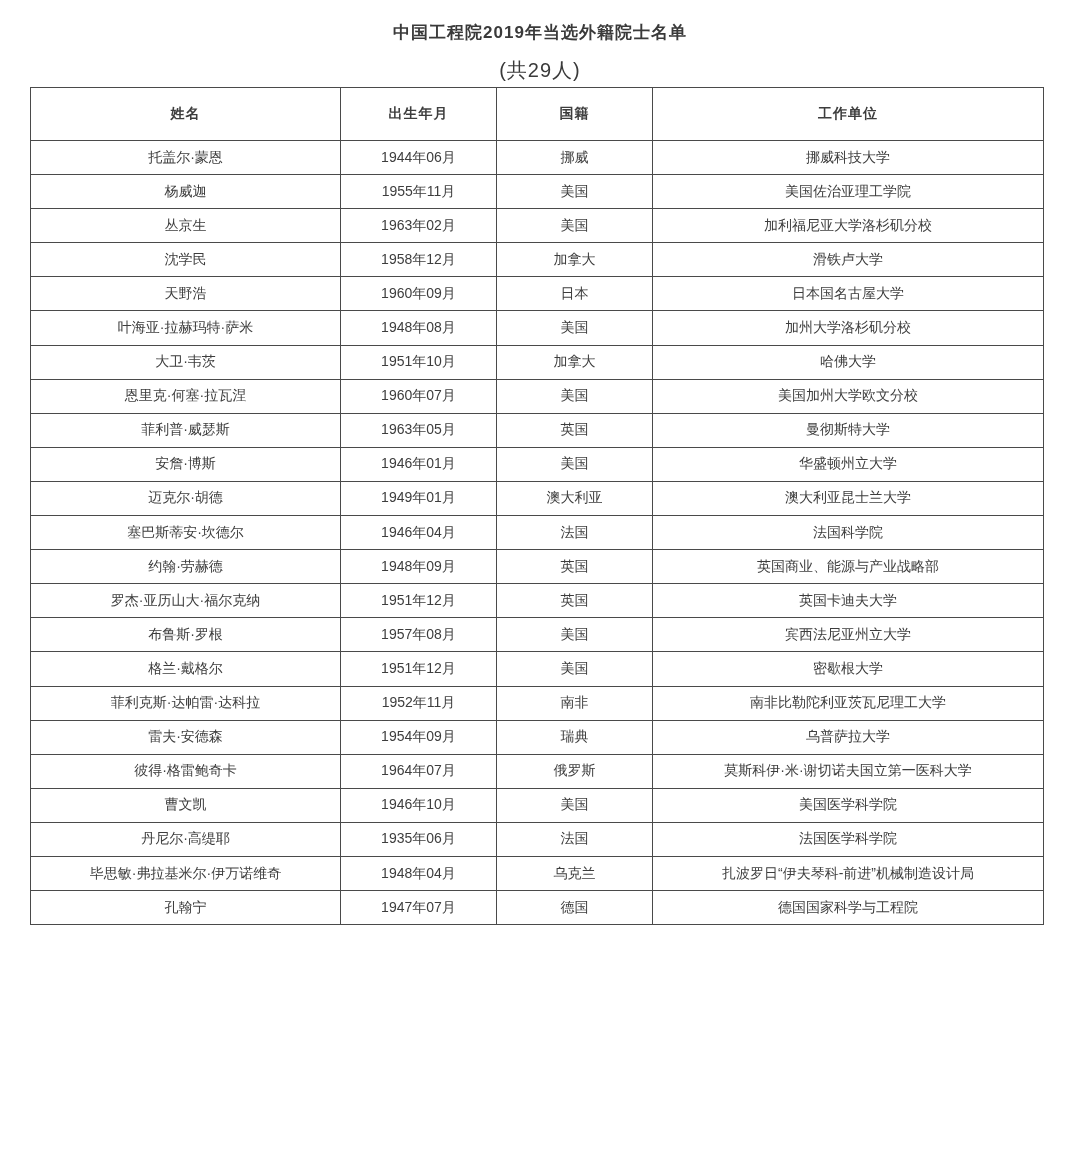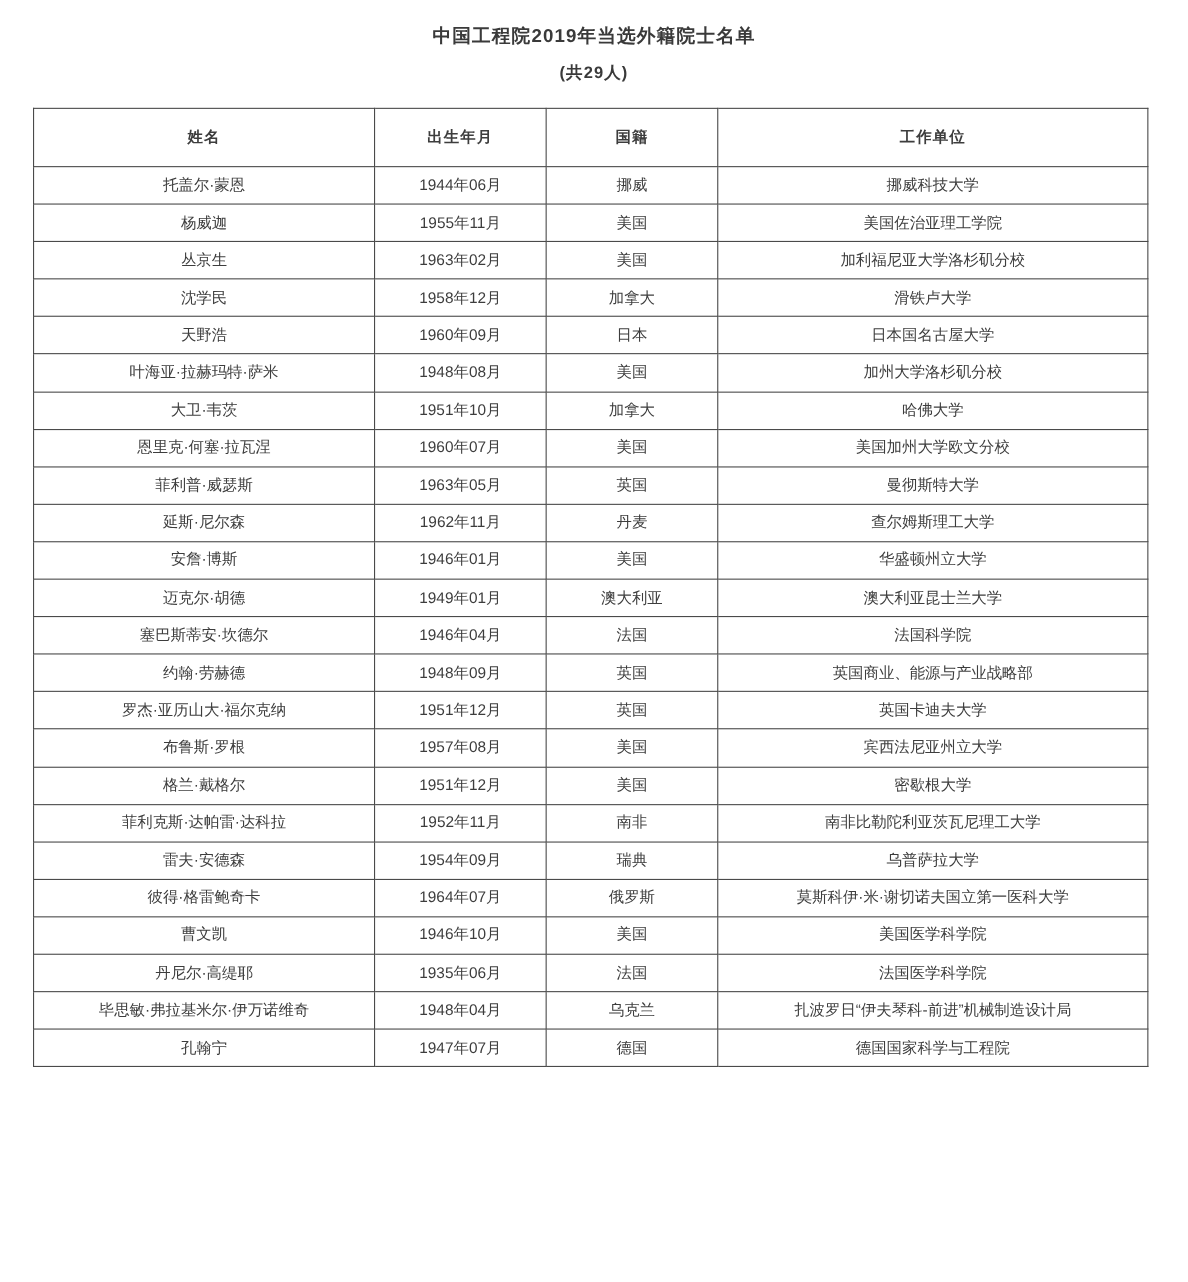--- a/index.html
+++ b/index.html
@@ -25,28 +25,28 @@
     font-weight: bold;
     color: #3a3a3a;
     letter-spacing: 1px;
   }
   .doc-subtitle {
     position: absolute;
     top: 57px;
     left: 0;
     width: 100%;
     text-align: center;
-    font-size: 15px;
-    font-weight: bold;
+    font-size: 20px;
+    font-weight: normal;
     color: #3a3a3a;
     letter-spacing: 1px;
   }
   table.roster {
     position: absolute;
-    top: 98px;
+    top: 87px;
     left: 30px;
     width: 1014px;
     border-collapse: collapse;
     table-layout: fixed;
     border-radius: 23px;
   }
   table.roster th,
   table.roster td {
     border: 1px solid #4a4a4a;
     text-align: center;
@@ -142,26 +142,20 @@
           <td>美国</td>
           <td>美国加州大学欧文分校</td>
         </tr>
         <tr>
           <td>菲利普·威瑟斯</td>
           <td>1963年05月</td>
           <td>英国</td>
           <td>曼彻斯特大学</td>
         </tr>
         <tr>
-          <td>延斯·尼尔森</td>
-          <td>1962年11月</td>
-          <td>丹麦</td>
-          <td>查尔姆斯理工大学</td>
-        </tr>
-        <tr>
           <td>安詹·博斯</td>
           <td>1946年01月</td>
           <td>美国</td>
           <td>华盛顿州立大学</td>
         </tr>
         <tr>
           <td>迈克尔·胡德</td>
           <td>1949年01月</td>
           <td>澳大利亚</td>
           <td>澳大利亚昆士兰大学</td>

